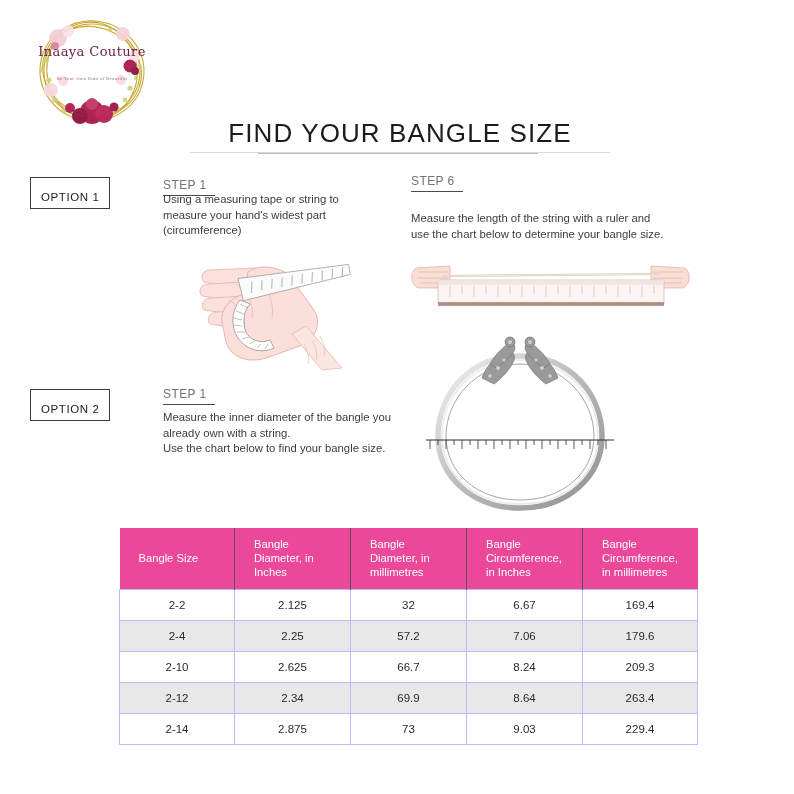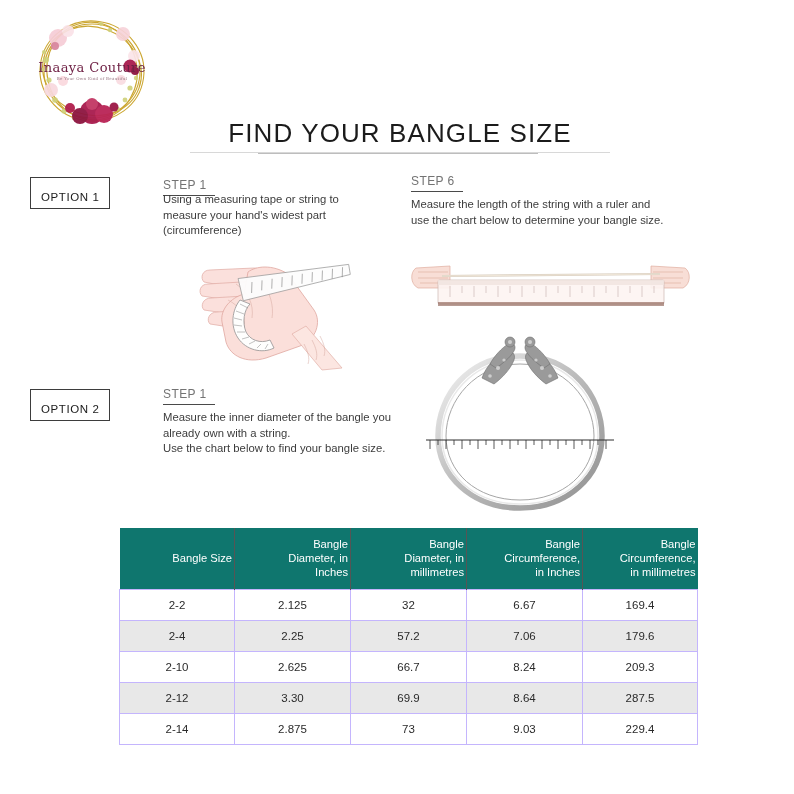--- a/index.html
+++ b/index.html
@@ -20,21 +20,21 @@
   .logo-wrap {
     position: absolute;
     left: 22px;
     top: 8px;
     width: 140px;
     height: 130px;
   }
   .logo-svg { display:block; width:140px; height:130px; }
   .logo-text {
     position: absolute;
-    left: 0; top: 52px;
+    left: 0; top: 36px;
     width: 140px;
     text-align: center;
     font-family: "DejaVu Serif", serif;
     font-size: 13px;
     letter-spacing: 0.4px;
     color: #6e2044;
     white-space: nowrap;
   }
   .logo-tagline {
     position: absolute;
@@ -110,47 +110,47 @@
   }
   .step-body {
     position: absolute;
     font-size: 11.3px;
     line-height: 15.5px;
     color: #3c3c3c;
   }
   #s1-head { left: 163px; top: 178px; width: 52px; }
   #s1-body { left: 163px; top: 192px; width: 210px; }
   #s2-head { left: 411px; top: 174px; width: 52px; }
-  #s2-body { left: 411px; top: 197px; width: 258px; }
+  #s2-body { left: 411px; top: 211px; width: 258px; }
   #s3-head { left: 163px; top: 387px; width: 52px; }
   #s3-body { left: 163px; top: 410px; width: 245px; }
 
   
   .illus { position: absolute; }
   #hand-illus { left: 196px; top: 248px; width: 170px; height: 135px; }
   #ruler-illus { left: 408px; top: 250px; width: 285px; height: 78px; }
   #bangle-illus { left: 424px; top: 330px; width: 192px; height: 190px; }
 
   
   .size-table {
     position: absolute;
     left: 119px;
     top: 528px;
     width: 578px;
     border-collapse: collapse;
     table-layout: fixed;
   }
   .size-table th {
-    background: #0f766e;
+    background: #ec4899;
     color: #ffffff;
     font-size: 11.2px;
     font-weight: 400;
     line-height: 14px;
-    padding: 9px 2px 10px 10px;
-    text-align: right;
+    padding: 9px 2px 10px 19px;
+    text-align: left;
     vertical-align: middle;
     border-right: 1px solid #555555;
   }
   .size-table th:last-child { border-right: none; }
   .size-table td {
     font-size: 11.5px;
     color: #2a2a2a;
     text-align: center;
     padding: 5px 2px 5px 2px;
     border: 1px solid #c4b5fd;
@@ -398,24 +398,24 @@
       </tr>
       <tr>
         <td>2-10</td>
         <td>2.625</td>
         <td>66.7</td>
         <td>8.24</td>
         <td>209.3</td>
       </tr>
       <tr>
         <td>2-12</td>
-        <td>3.30</td>
+        <td>2.34</td>
         <td>69.9</td>
         <td>8.64</td>
-        <td>287.5</td>
+        <td>263.4</td>
       </tr>
       <tr>
         <td>2-14</td>
         <td>2.875</td>
         <td>73</td>
         <td>9.03</td>
         <td>229.4</td>
       </tr>
     </tbody>
 </table>

